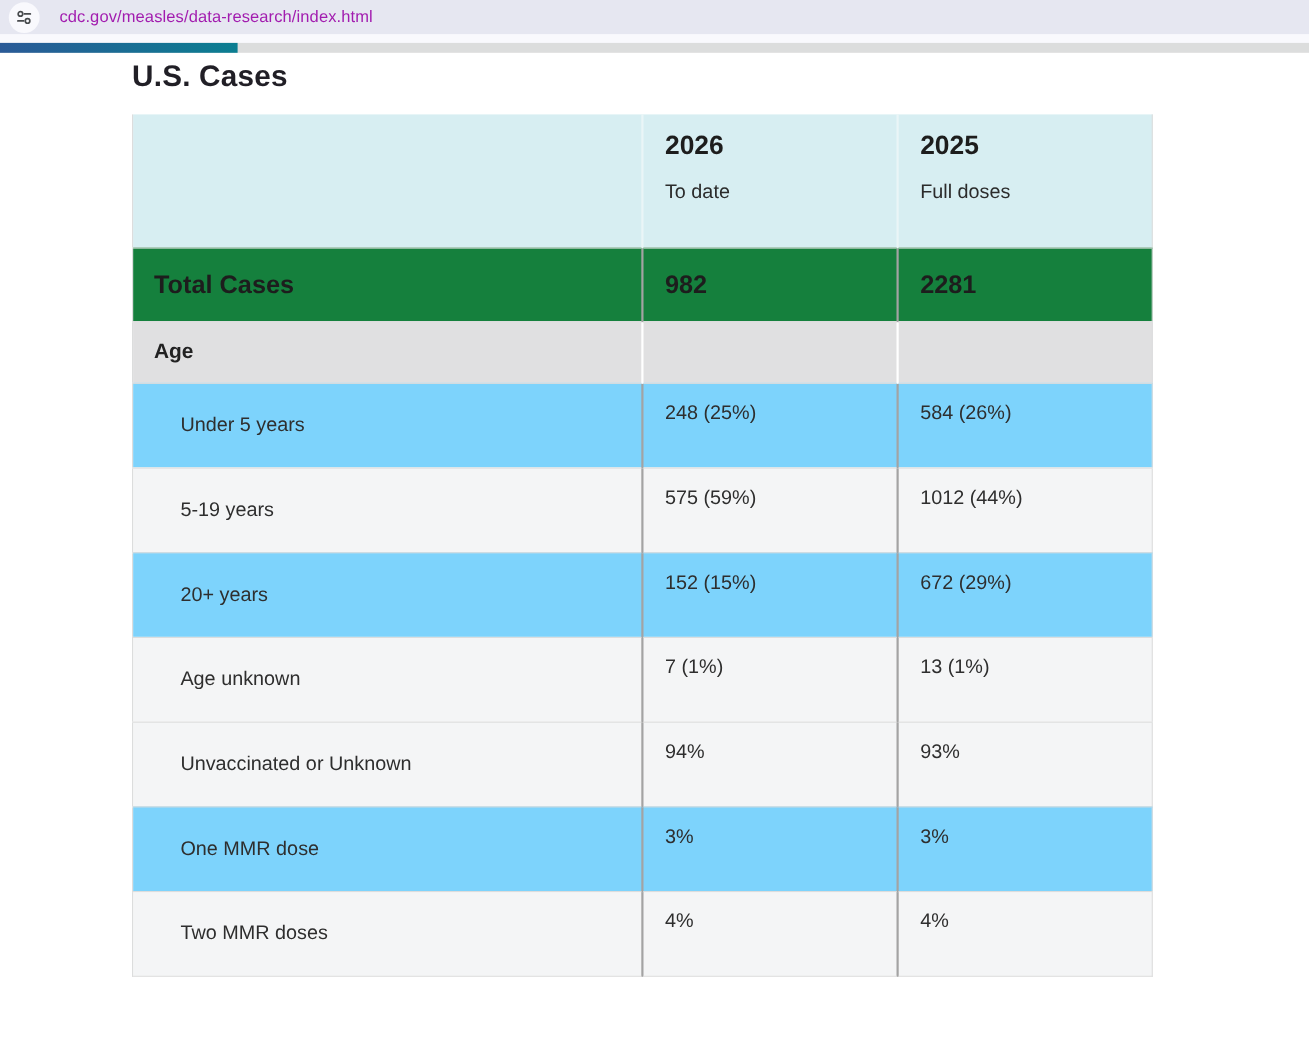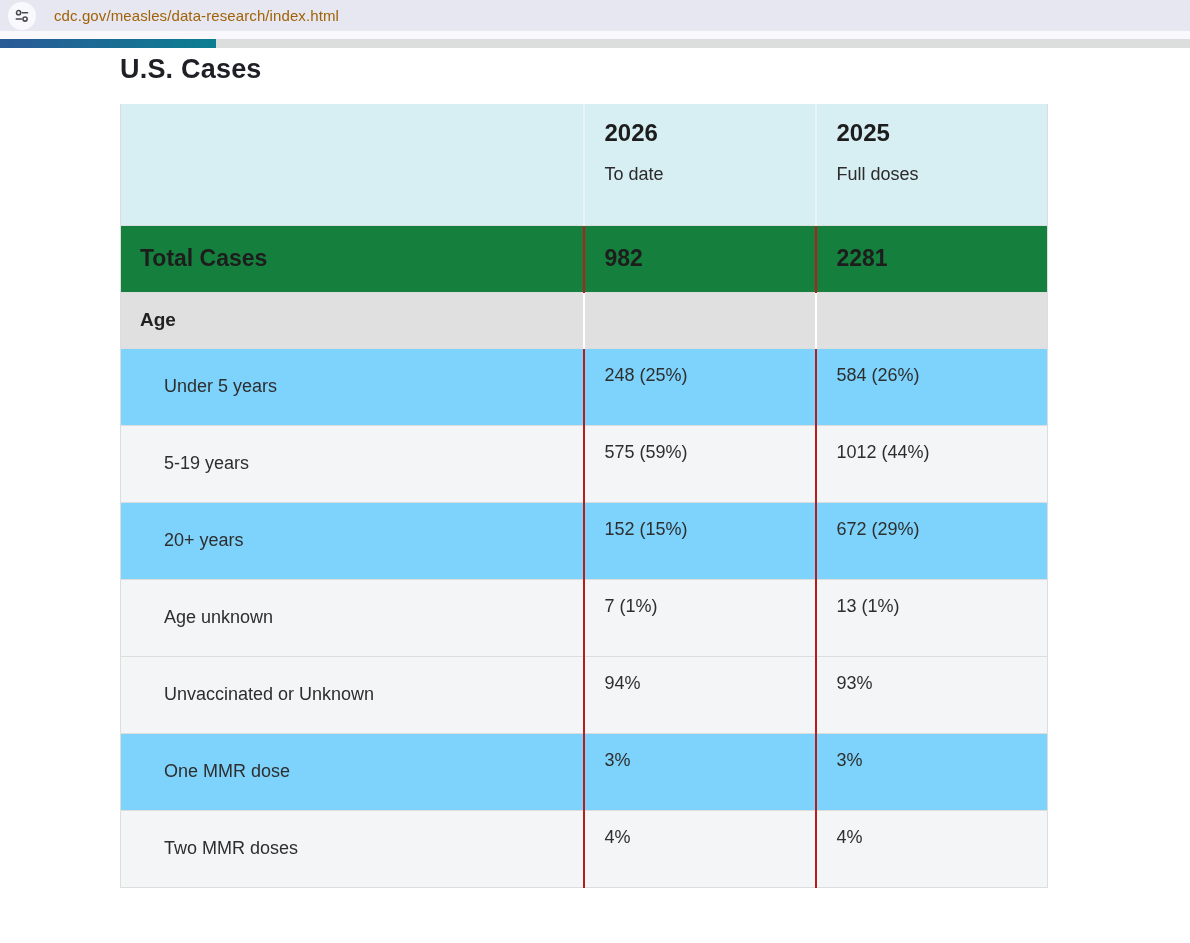--- a/index.html
+++ b/index.html
@@ -22,21 +22,21 @@
     margin-left: 8px;
     border-radius: 50%;
     background: #f9f9fd;
     display: flex; align-items: center; justify-content: center;
     flex: 0 0 auto;
     cursor: pointer;
   }
   .url-text {
     margin-left: 18px;
     font-size: 15px;
-    color: #a16207;
+    color: #a21caf;
     letter-spacing: 0.1px;
     white-space: nowrap;
   }
 
   .page-top-strip { width: 100%; height: 8px; background: #f9f9fd; }
 
   
   .progress-track { width: 100%; height: 9px; background: #dcdddd; }
   .progress-fill {
     width: 216px; height: 100%;
@@ -83,21 +83,21 @@
     font-size: 18px; color: #2b2b2b;
   }
 
   tbody tr { border-top: 1px solid #dcdddd; }
   tbody td, tbody th {
     text-align: left;
     font-size: 18px;
     color: #2e2e2e;
     font-weight: 400;
   }
-  tbody td + td, tbody th + td { border-left: 2px solid #b91c1c; }
+  tbody td + td, tbody th + td { border-left: 2px solid #a3a3a3; }
 
   
   tr.row-total { background: #15803d; height: 67px; }
   tr.row-total th, tr.row-total td {
     vertical-align: middle;
     font-size: 23px; font-weight: 700; color: #1d1d1d;
   }
   tr.row-total th { padding-left: 19px; }
   tr.row-total td { padding-left: 20px; }
 

